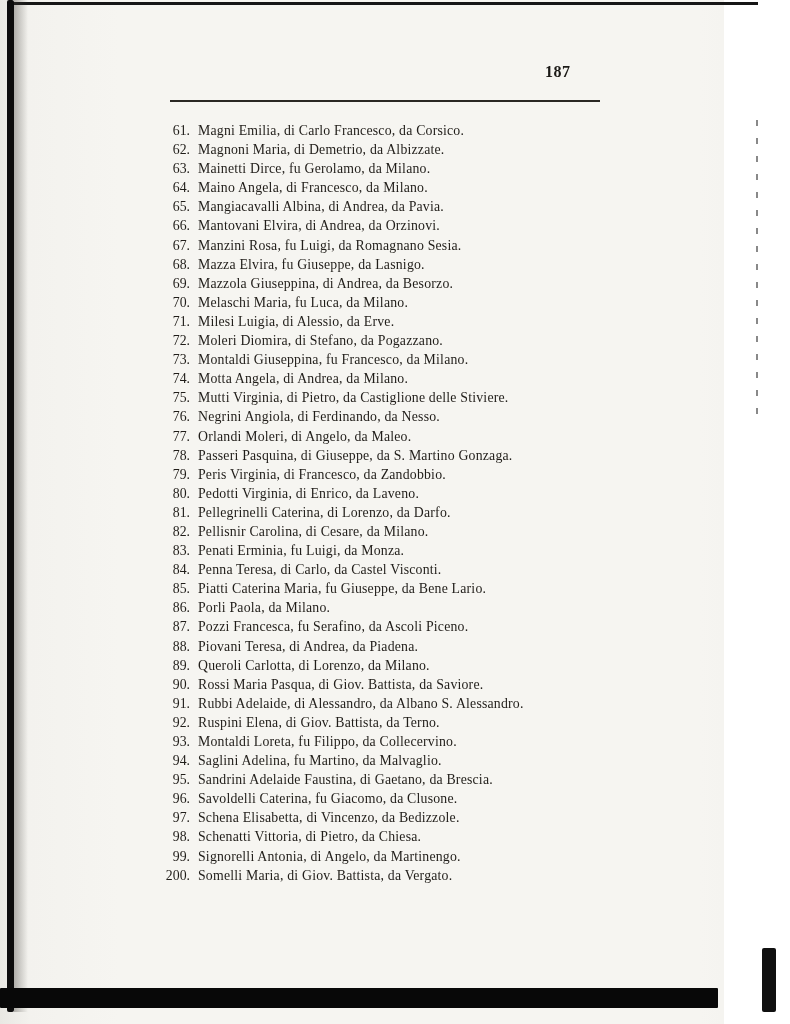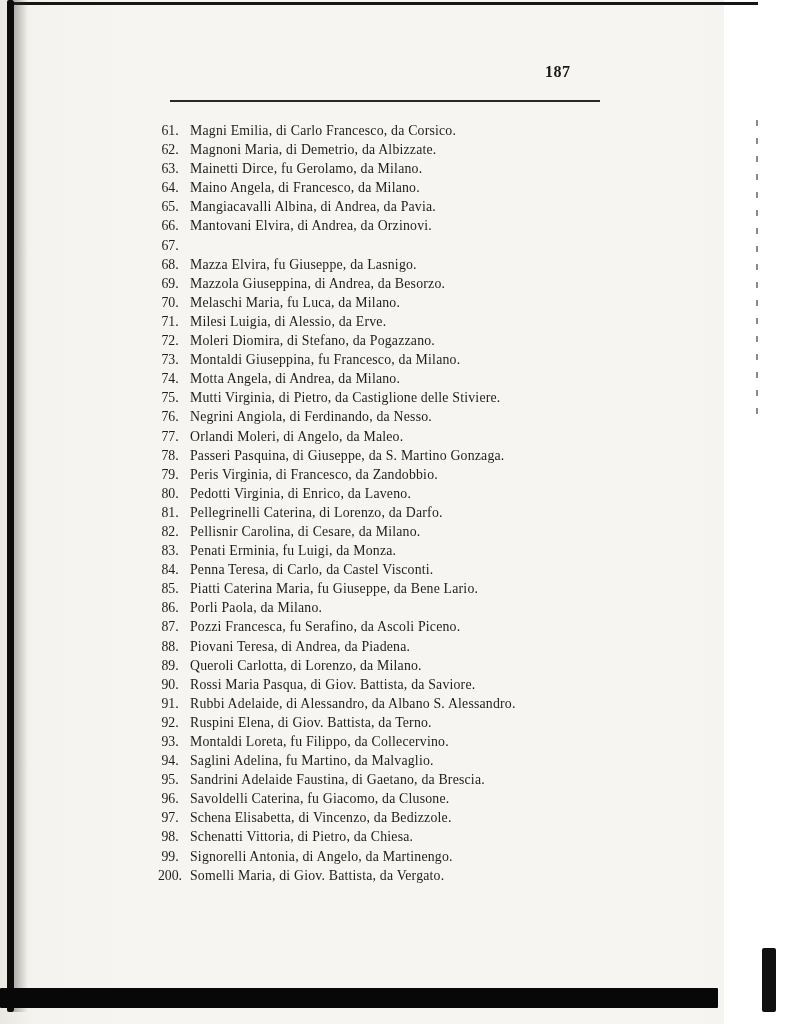--- a/index.html
+++ b/index.html
@@ -79,25 +79,25 @@
     color: #201d19;
     font-size: 13.8px;
   }
   .entry {
     display: flex;
     line-height: 19.1px;
     white-space: nowrap;
   }
   .entry-number {
     width: 40px;
-    text-align: center;
+    text-align: right;
     flex: 0 0 40px;
   }
   .entry-text {
-    margin-left: 0;
+    margin-left: 8px;
     letter-spacing: 0.2px;
   }
 </style>
 </head>
 <body>
 
 <div class="scan-page">
 
   <div class="edge-top-line"></div>
   <div class="edge-left-bar"></div>
@@ -135,20 +135,21 @@
     <span class="entry-text">Mangiacavalli Albina, di Andrea, da Pavia.</span>
   </div>
 
   <div class="entry">
     <span class="entry-number">66.</span>
     <span class="entry-text">Mantovani Elvira, di Andrea, da Orzinovi.</span>
   </div>
 
   <div class="entry">
     <span class="entry-number">67.</span>
+    <span class="entry-text">Manzini Rosa, fu Luigi, da Romagnano Sesia.</span>
   </div>
 
   <div class="entry">
     <span class="entry-number">68.</span>
     <span class="entry-text">Mazza Elvira, fu Giuseppe, da Lasnigo.</span>
   </div>
 
   <div class="entry">
     <span class="entry-number">69.</span>
     <span class="entry-text">Mazzola Giuseppina, di Andrea, da Besorzo.</span>

